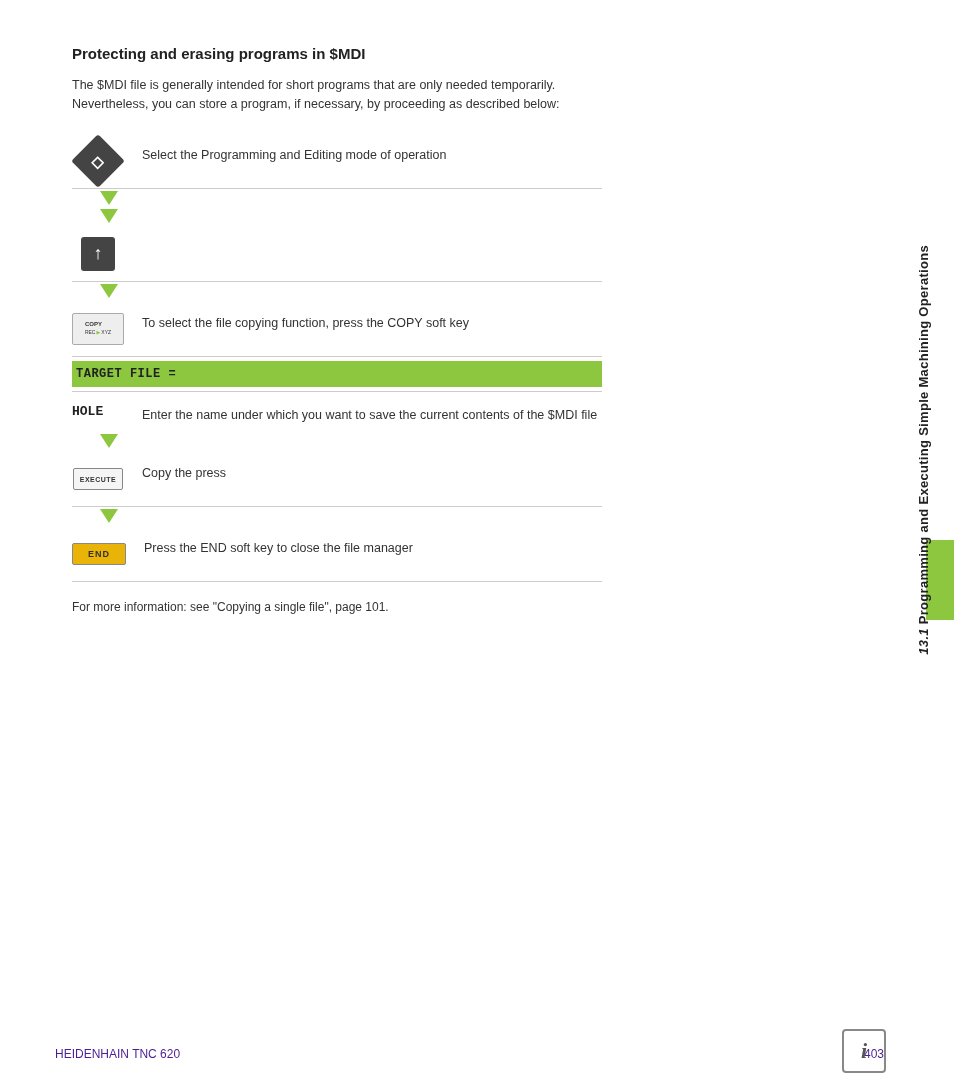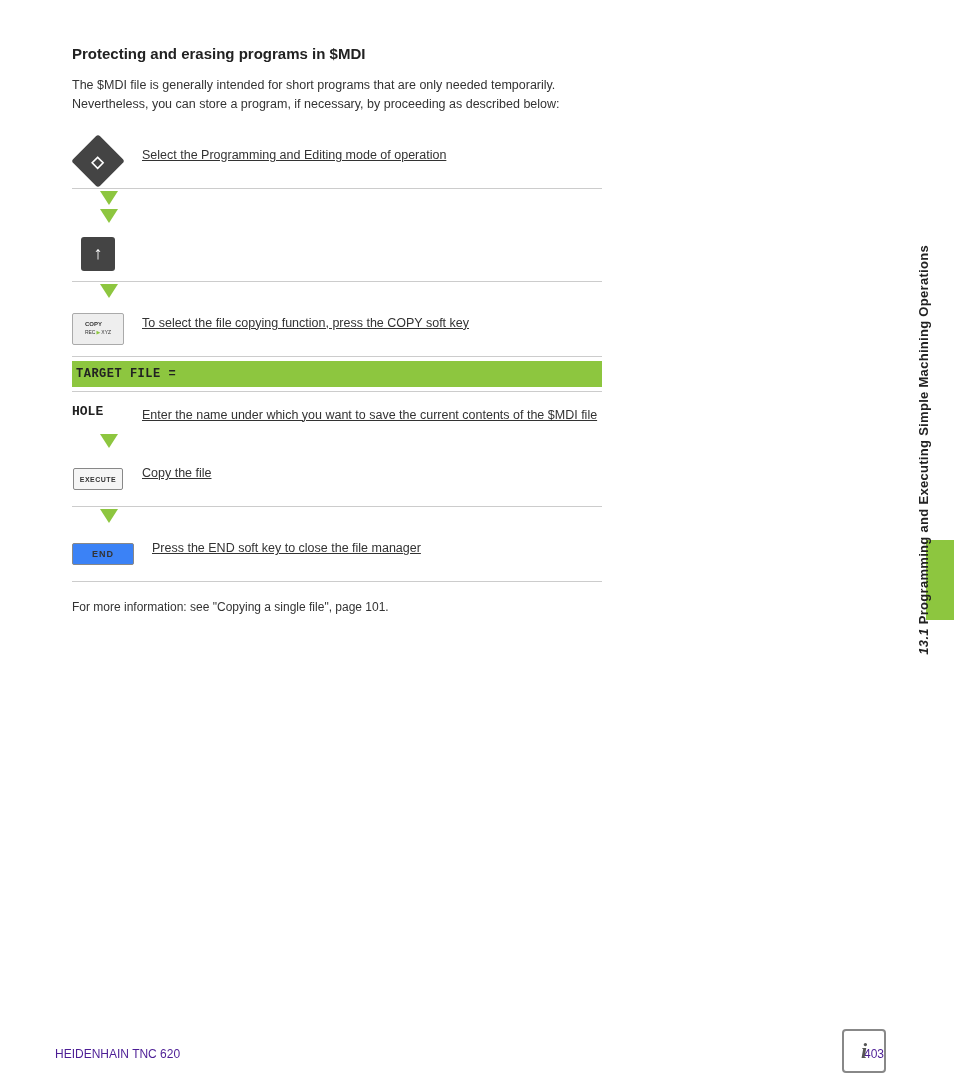--- a/index.html
+++ b/index.html
@@ -42,21 +42,20 @@
       justify-content: center;
       min-height: 38px;
     }
 
     .step-text {
       flex: 1;
       font-size: 12.5px;
       line-height: 1.5;
       padding-top: 4px;
       color: #333;
-      text-decoration: underline;
     }
 
     .arrow-down {
       width: 0;
       height: 0;
       border-left: 9px solid transparent;
       border-right: 9px solid transparent;
       border-top: 14px solid #8dc63f;
       margin-left: 12px;
     }
@@ -179,23 +178,23 @@
       justify-content: center;
       font-size: 7px;
       letter-spacing: 0.5px;
       color: #333;
       font-family: Arial, sans-serif;
       font-weight: bold;
     }
 
     
     .icon-end {
-      width: 62px;
+      width: 54px;
       height: 22px;
-      background: #3b82f6;
+      background: #eab308;
       border: 1px solid #888;
       border-radius: 2px;
       display: flex;
       align-items: center;
       justify-content: center;
       font-size: 9px;
       letter-spacing: 1px;
       color: #333;
       font-weight: bold;
     }
@@ -359,21 +358,21 @@
   </div>
 
   <div class="connector-row">
     <div class="arrow-down"></div>
   </div>
 
   <div class="single-step">
     <div class="step-icon">
       <div class="icon-execute">EXECUTE</div>
     </div>
-    <div class="step-text">Copy the file</div>
+    <div class="step-text">Copy the press</div>
   </div>
 
   <div class="connector-row">
     <div class="arrow-down"></div>
   </div>
 
   <div class="single-step">
     <div class="step-icon">
       <div class="icon-end">END</div>
     </div>

